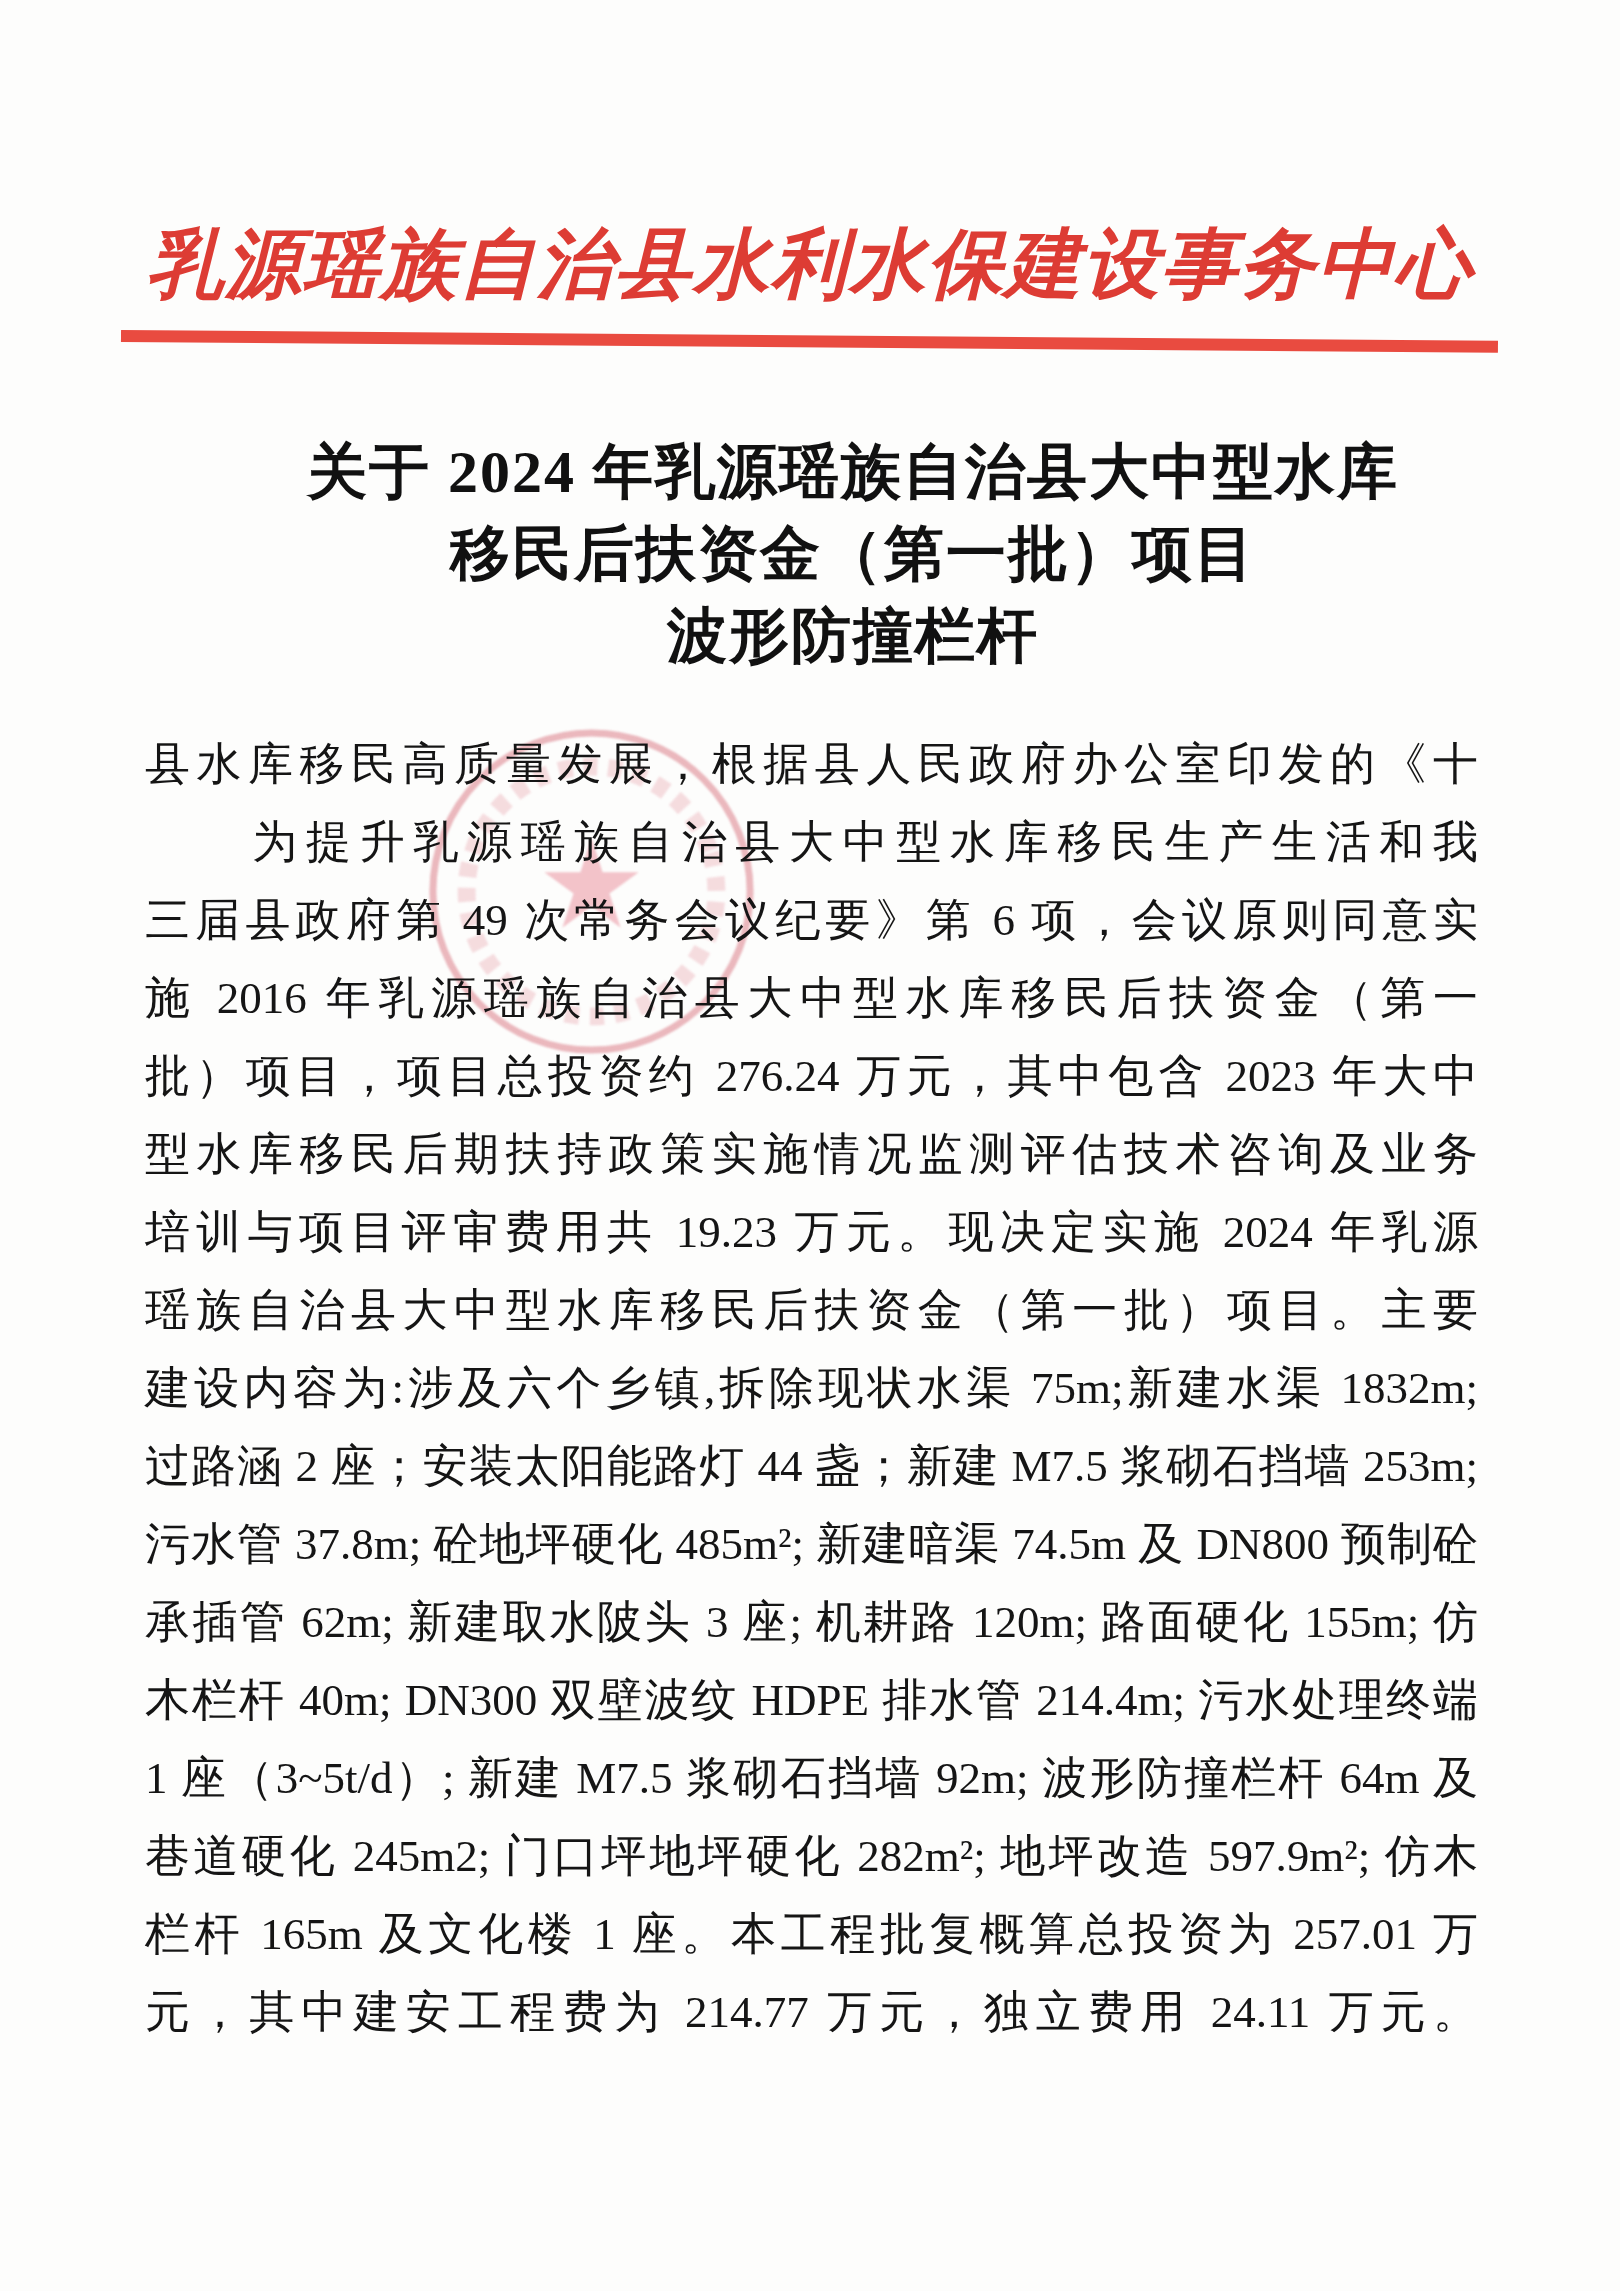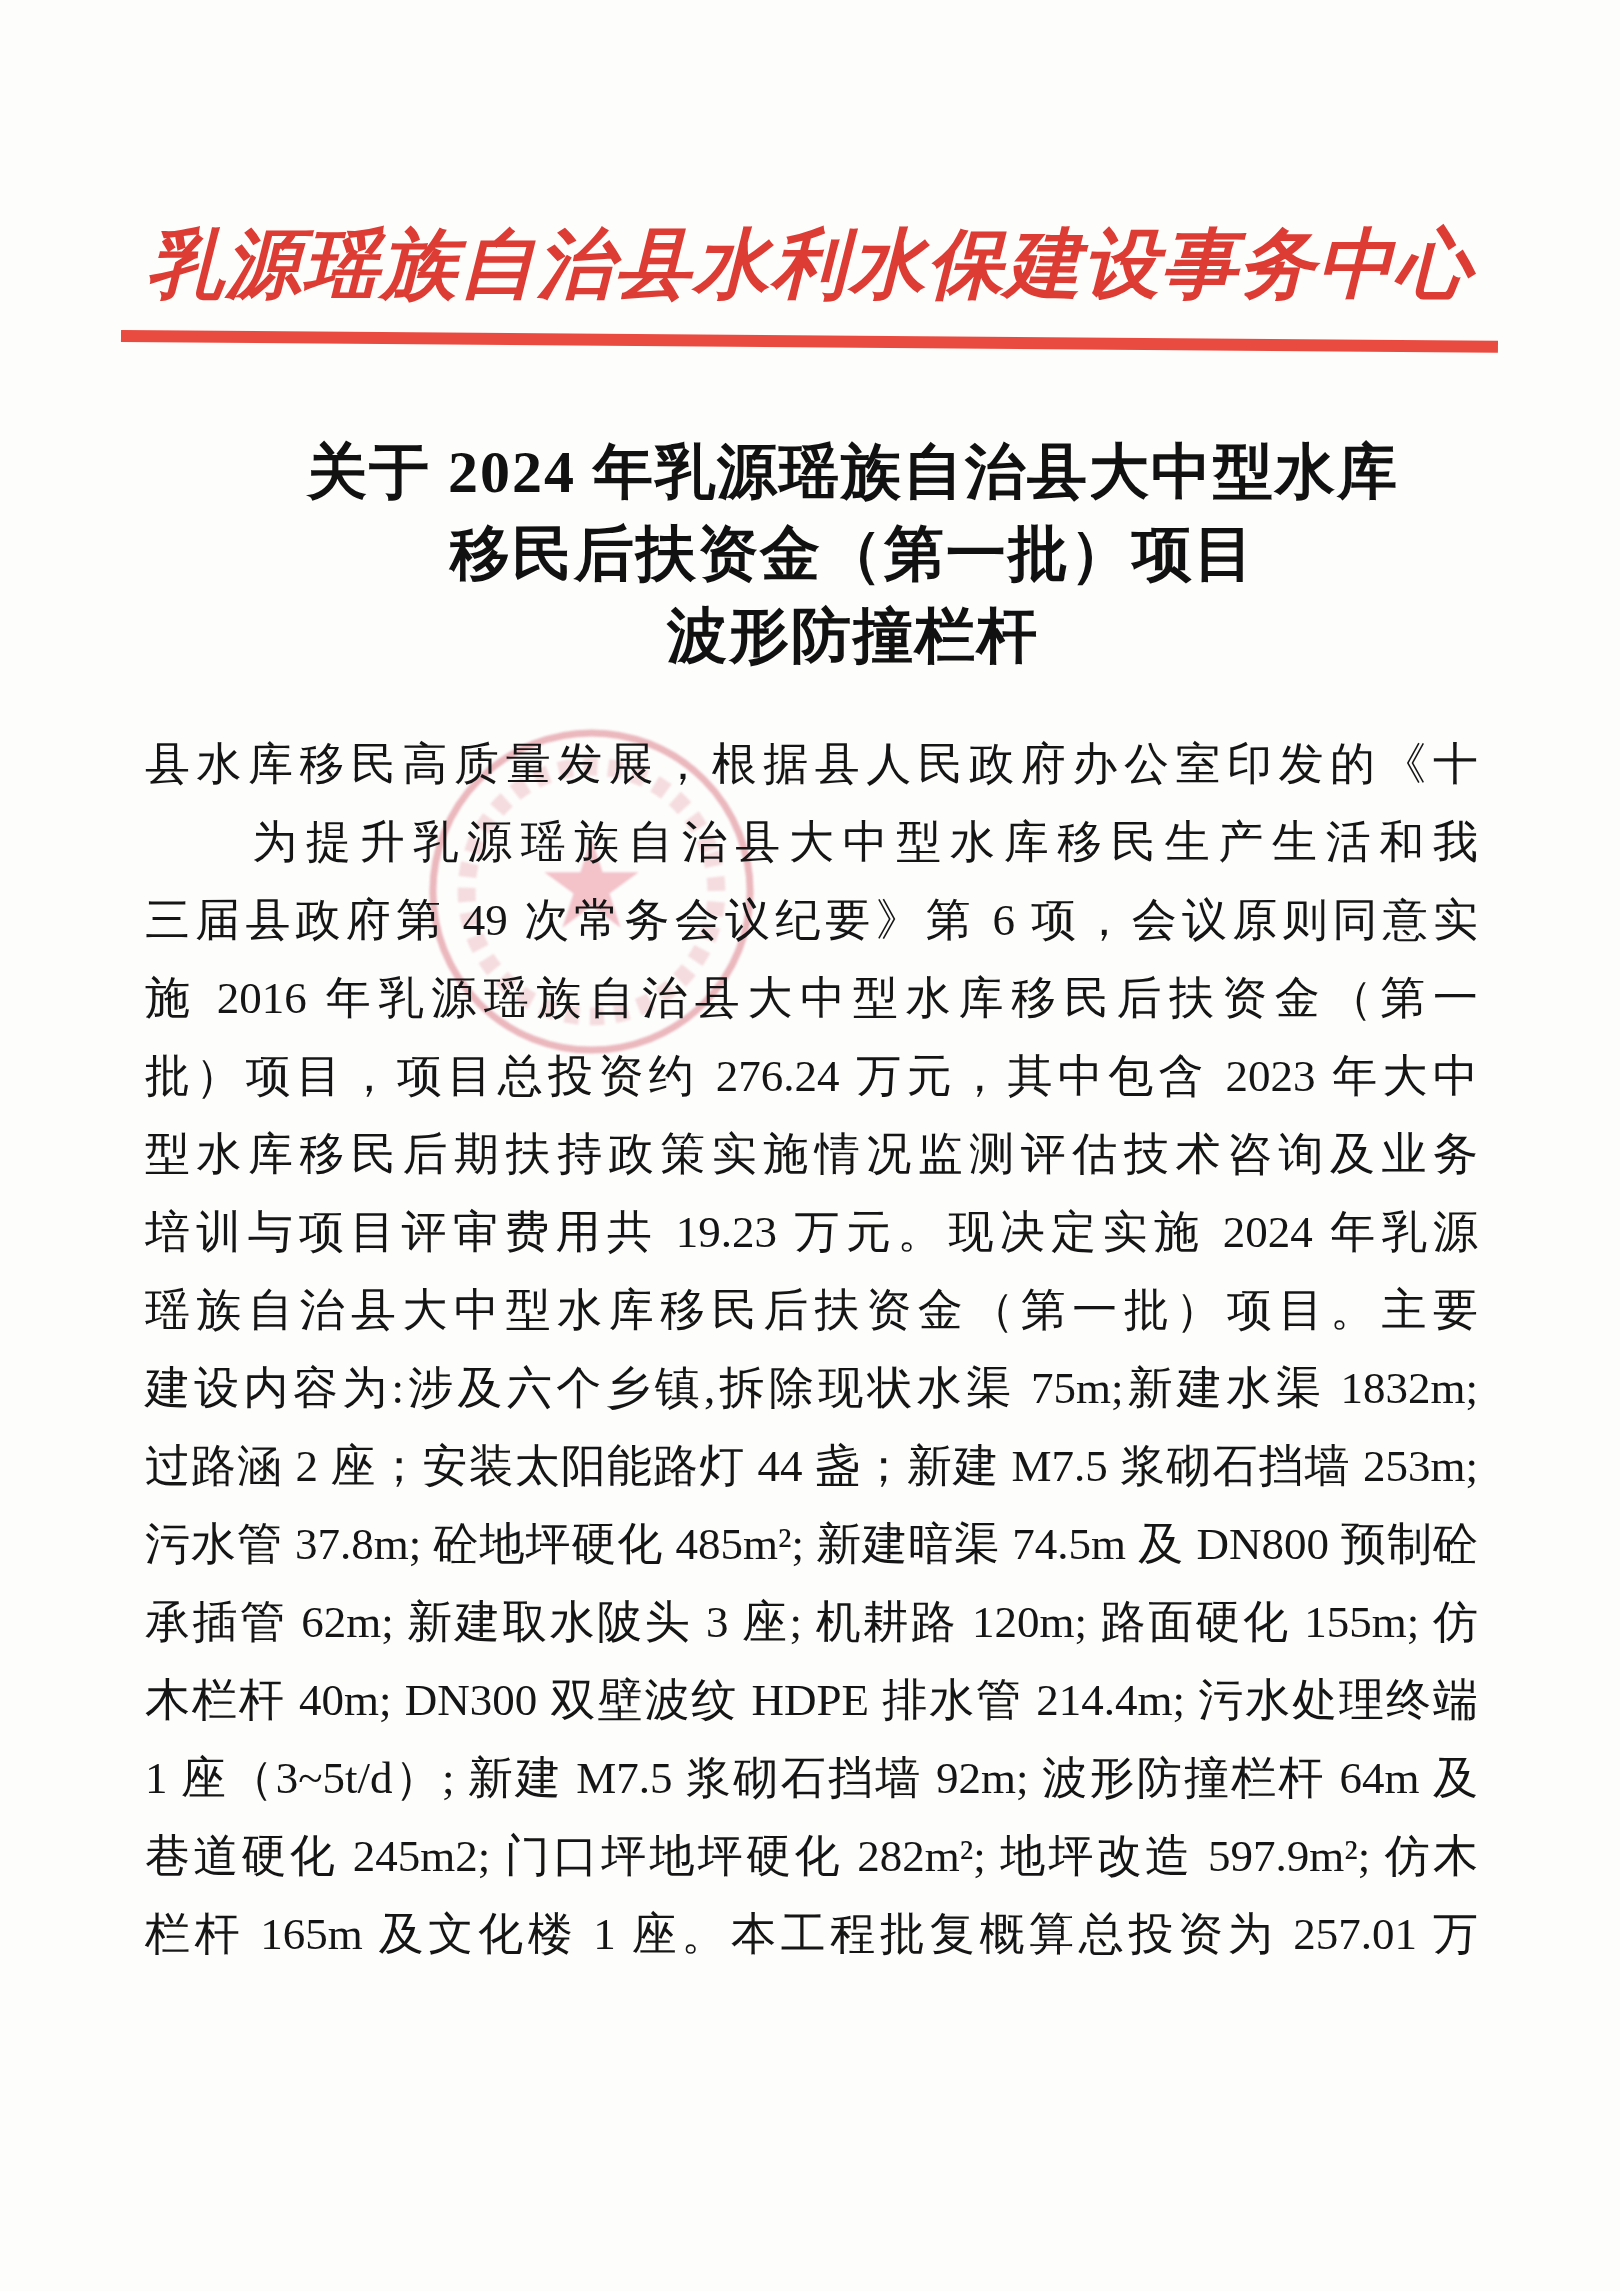--- a/index.html
+++ b/index.html
@@ -100,16 +100,17 @@
       <div class="bline">培训与项目评审费用共 19.23 万元。现决定实施 2024 年乳源</div>
       <div class="bline">瑶族自治县大中型水库移民后扶资金（第一批）项目。主要</div>
       <div class="bline">建设内容为:涉及六个乡镇,拆除现状水渠 75m;新建水渠 1832m;</div>
       <div class="bline">过路涵 2 座；安装太阳能路灯 44 盏；新建 M7.5 浆砌石挡墙 253m;</div>
       <div class="bline">污水管 37.8m; 砼地坪硬化 485m²; 新建暗渠 74.5m 及 DN800 预制砼</div>
       <div class="bline">承插管 62m; 新建取水陂头 3 座; 机耕路 120m; 路面硬化 155m; 仿</div>
       <div class="bline">木栏杆 40m; DN300 双壁波纹 HDPE 排水管 214.4m; 污水处理终端</div>
       <div class="bline">1 座（3~5t/d）; 新建 M7.5 浆砌石挡墙 92m; 波形防撞栏杆 64m 及</div>
       <div class="bline">巷道硬化 245m2; 门口坪地坪硬化 282m²; 地坪改造 597.9m²; 仿木</div>
       <div class="bline">栏杆 165m 及文化楼 1 座。本工程批复概算总投资为 257.01 万</div>
+      <div class="bline">元，其中建安工程费为 214.77 万元，独立费用 24.11 万元。</div>
     </div>
 
 </div>
 
 
 </body></html>

